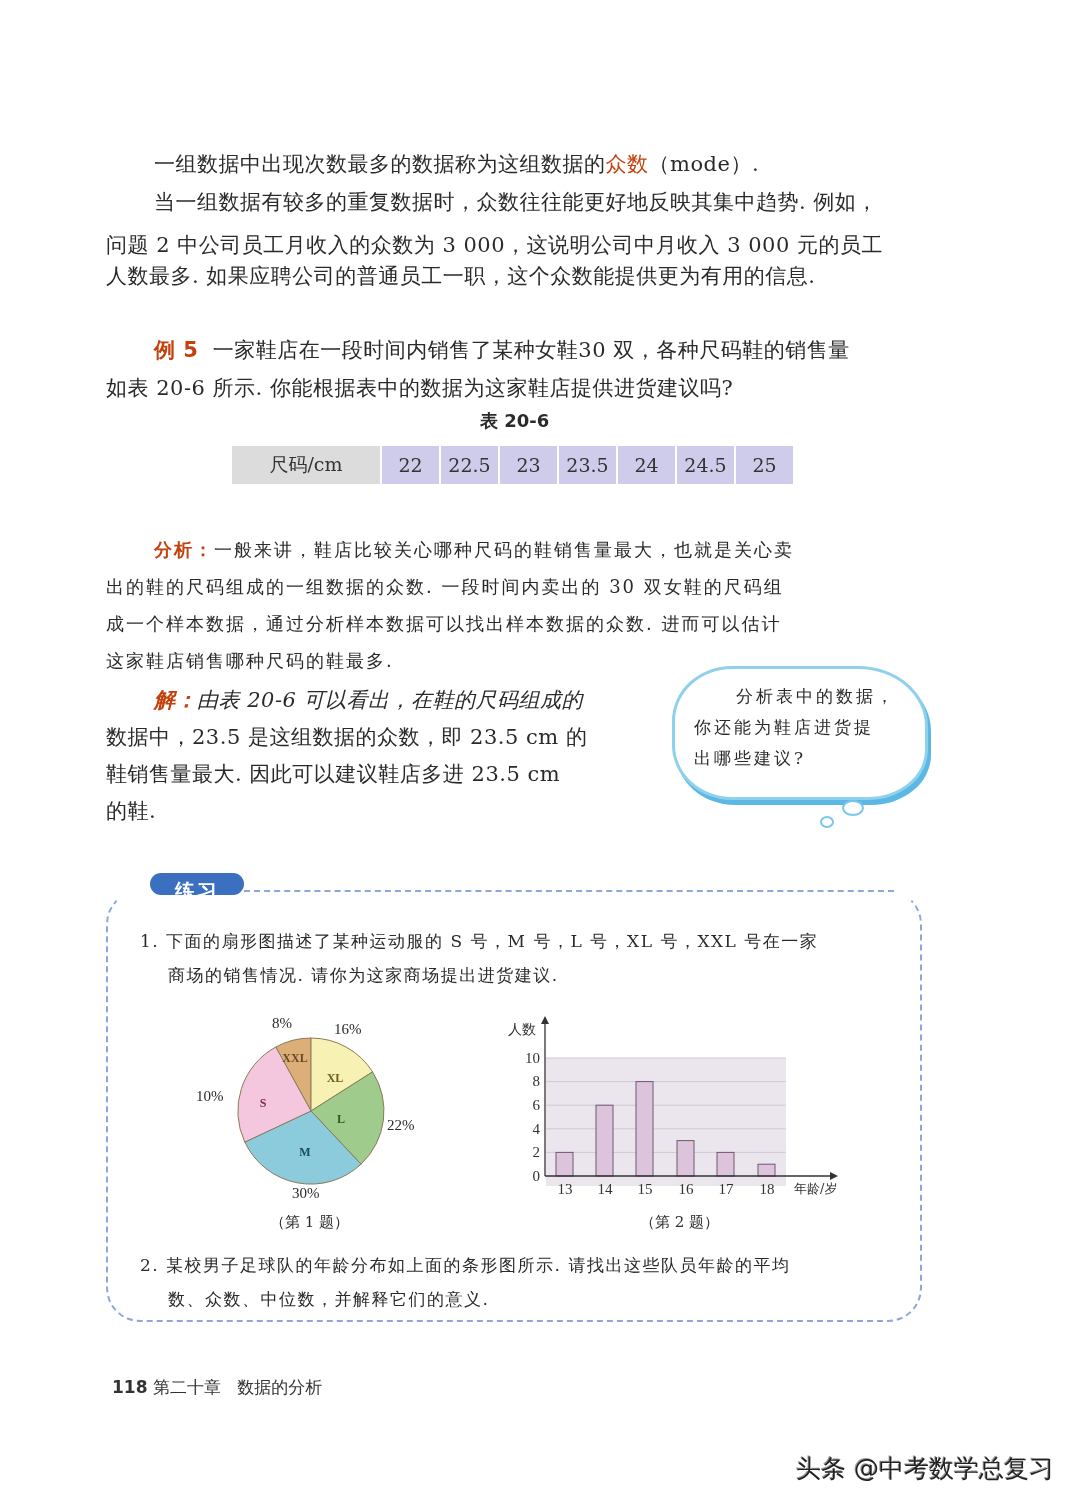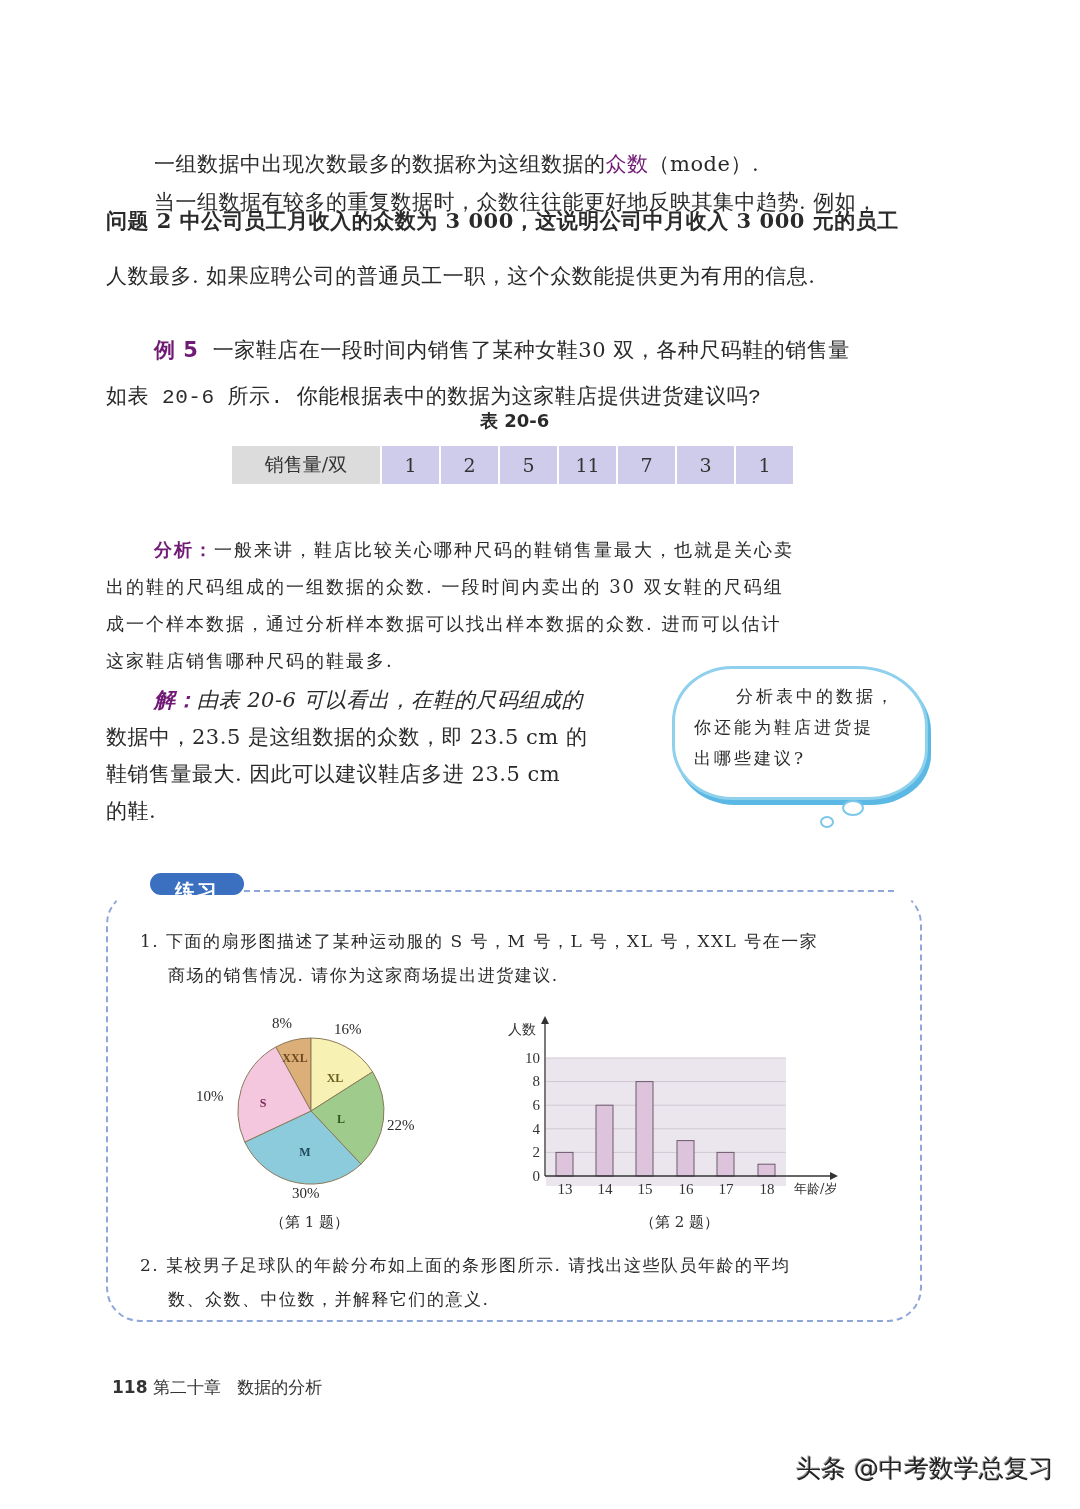--- a/index.html
+++ b/index.html
@@ -2,21 +2,21 @@
 <html><head>
 <meta charset="utf-8">
 <style>
   html, body { margin: 0; padding: 0; }
   body {
     width: 1080px; height: 1509px; background: #ffffff; position: relative; overflow: hidden;
     font-family: "DejaVu Serif", "Liberation Serif", serif; color: #2a2a2a;
   }
   .abs { position: absolute; }
   .line { position: absolute; font-size: 21px; white-space: nowrap; letter-spacing: 0.5px; }
-  .hl { color: #701a75; font-family: "DejaVu Sans", "Liberation Sans", sans-serif; font-weight: bold; }
+  .hl { color: #c2410c; font-family: "DejaVu Sans", "Liberation Sans", sans-serif; font-weight: bold; }
   .small { font-size: 18px; letter-spacing: 2px; }
   table.sizes { position: absolute; left: 230px; top: 444px; border-collapse: separate; border-spacing: 2px; font-size: 19px; }
   table.sizes td { height: 36px; text-align: center; color: #333; }
   table.sizes td.head { background: #dcdcdc; width: 146px; }
   table.sizes td.val { background: #cfcbea; width: 55px; }
   .cloud {
     position: absolute; left: 672px; top: 666px; width: 250px; height: 128px;
     background: #fff; border: 3px solid #8fd0ec; border-radius: 60px 70px 60px 60px / 55px 60px 50px 55px;
     box-shadow: 3px 5px 0 #5bb8e4;
   }
@@ -38,41 +38,41 @@
   .watermark { position: absolute; left: 796px; top: 1452px; font-size: 25px; font-family: "DejaVu Sans", sans-serif; color: #222; text-shadow: 1px 1px 0 #fff, -1px -1px 0 #999; }
 </style>
 </head>
 <body>
 
 <div class="line" style="left:154px; top:150px;">
   <span>一组数据中出现次数最多的数据称为这组数据的</span><span class="hl" style="font-weight:normal; font-family:'DejaVu Serif',serif;">众数</span><span>（mode）.</span>
 </div>
 
 <div class="line" style="left:154px; top:188px;">当一组数据有较多的重复数据时，众数往往能更好地反映其集中趋势. 例如，</div>
-<div class="line" style="left:106px; top:207px;font-weight:bold;">问题 2 中公司员工月收入的众数为 3 000，这说明公司中月收入 3 000 元的员工</div>
+<div class="line" style="left:106px; top:231px;">问题 2 中公司员工月收入的众数为 3 000，这说明公司中月收入 3 000 元的员工</div>
 <div class="line" style="left:106px; top:262px;">人数最多. 如果应聘公司的普通员工一职，这个众数能提供更为有用的信息.</div>
 
 <div class="line" style="left:154px; top:336px;">
   <span class="hl">例 5</span>&nbsp;&nbsp;<span>一家鞋店在一段时间内销售了某种女鞋30 双，各种尺码鞋的销售量</span>
 </div>
-<div class="line" style="left:106px; top:382px;font-family:Liberation Mono, monospace;">如表 20-6 所示. 你能根据表中的数据为这家鞋店提供进货建议吗?</div>
+<div class="line" style="left:106px; top:374px;">如表 20-6 所示. 你能根据表中的数据为这家鞋店提供进货建议吗?</div>
 
 <div class="abs" style="left:480px; top:409px; font-size:18px; font-weight:bold; font-family:'DejaVu Sans',sans-serif;">表 20-6</div>
 
 <table class="sizes">
   <tbody>
-  <tr>
-    <td class="head">销售量/双</td>
-    <td class="val">1</td>
-    <td class="val">2</td>
-    <td class="val">5</td>
-    <td class="val">11</td>
-    <td class="val">7</td>
-    <td class="val">3</td>
-    <td class="val">1</td>
+      <tr>
+    <td class="head">尺码/cm</td>
+    <td class="val">22</td>
+    <td class="val">22.5</td>
+    <td class="val">23</td>
+    <td class="val">23.5</td>
+    <td class="val">24</td>
+    <td class="val">24.5</td>
+    <td class="val">25</td>
   </tr>
 </tbody>
   </table>
 
 <div class="line small" style="left:154px; top:538px;">
   <span class="hl">分析：</span><span>一般来讲，鞋店比较关心哪种尺码的鞋销售量最大，也就是关心卖</span>
 </div>
 <div class="line small" style="left:106px; top:575px;">出的鞋的尺码组成的一组数据的众数. 一段时间内卖出的 30 双女鞋的尺码组</div>
 <div class="line small" style="left:106px; top:612px;">成一个样本数据，通过分析样本数据可以找出样本数据的众数. 进而可以估计</div>
 <div class="line small" style="left:106px; top:649px;">这家鞋店销售哪种尺码的鞋最多.</div>

